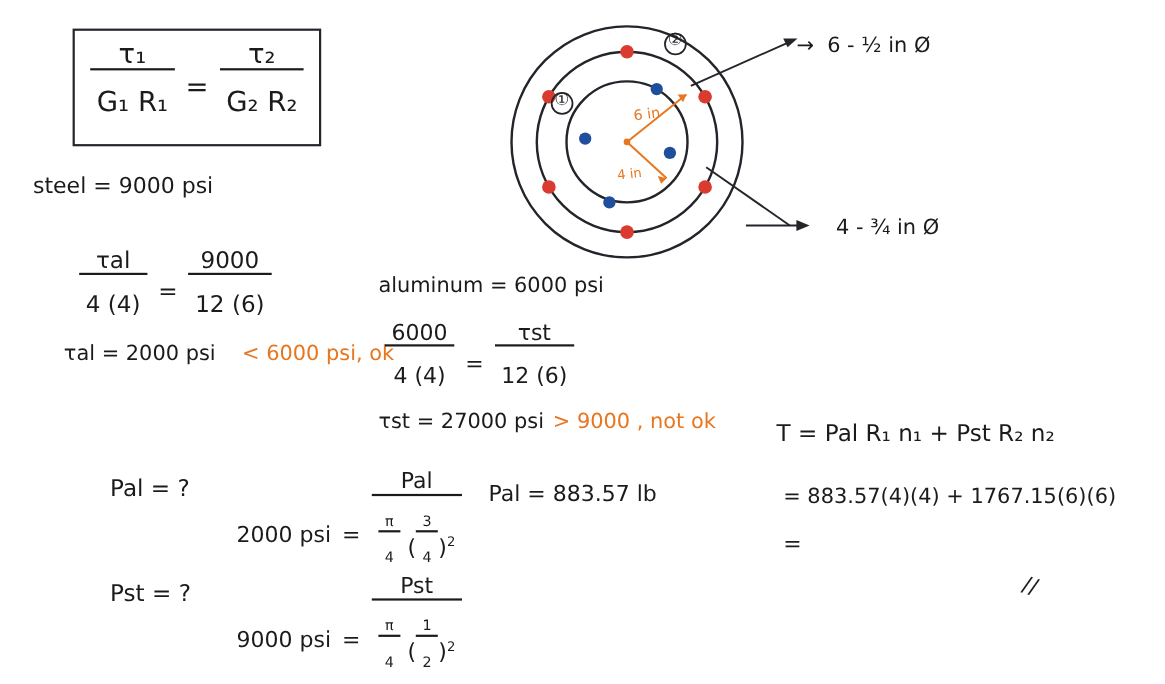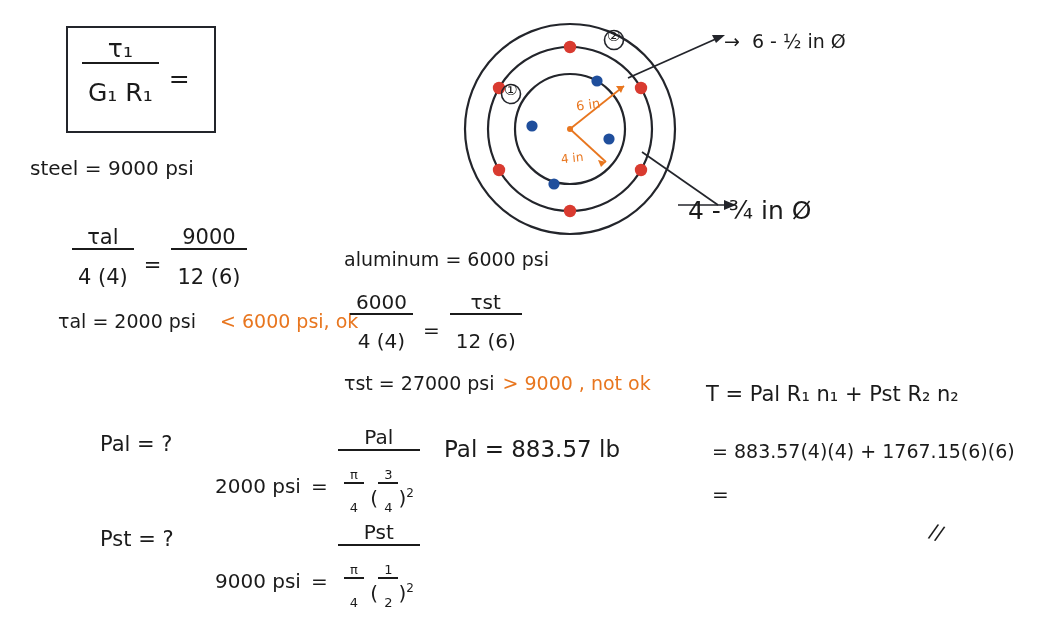--- a/index.html
+++ b/index.html
@@ -26,20 +26,24 @@
 
 <div class="sheet">
 
   <div class="hw boxed" style="left:66px;top:26px;">
     <div class="row" style="font-size:25px;line-height:1.05;">
       <span class="frac">
         <span class="num">τ₁</span>
         <span class="den">G₁ R₁</span>
       </span>
       <span class="eq">=</span>
+      <span class="frac">
+        <span class="num">τ₂</span>
+        <span class="den">G₂ R₂</span>
+      </span>
     </div>
   </div>
 
   <div class="hw" style="left:448px;top:14px;">
     <svg width="250" height="230" viewBox="0 0 250 230">
 
       <circle cx="122" cy="115" r="105" fill="none" stroke="#23252b" stroke-width="2.2"></circle>
       <circle cx="122" cy="115" r="82" fill="none" stroke="#23252b" stroke-width="2.2"></circle>
       <circle cx="122" cy="115" r="55" fill="none" stroke="#23252b" stroke-width="2.2"></circle>
 
@@ -83,21 +87,21 @@
   <svg class="hw" style="left:678px;top:170px;" width="140" height="60">
     <line x1="0" y1="35" x2="50" y2="35" stroke="#23252b" stroke-width="1.7"></line>
     <polygon points="58,35 46,30 46,40" fill="#23252b"></polygon>
   </svg>
 
   <div class="hw" style="left:724px;top:30px;font-size:19px;">
     <span>→</span>
     <span style="margin-left:6px;">6 - ½ in Ø</span>
   </div>
 
-  <div class="hw" style="left:688px;top:196px;font-size:25px;">
+  <div class="hw" style="left:760px;top:196px;font-size:19px;">
     <span>4 - ¾ in Ø</span>
   </div>
 
   <div class="hw" style="left:30px;top:156px;font-size:20px;">steel = 9000 psi</div>
 
   <div class="hw row" style="left:72px;top:226px;font-size:21px;line-height:1.05;">
     <span class="frac">
       <span class="num">τal</span>
       <span class="den">4 (4)</span>
     </span>
@@ -145,21 +149,21 @@
           <span class="den">4</span>
         </span>
         <span>(</span><span class="frac" style="font-size:13px;">
           <span class="num">3</span>
           <span class="den">4</span>
         </span><span>)</span><sup style="font-size:12px;">2</sup>
       </span>
     </span>
   </div>
 
-  <div class="hw" style="left:444px;top:436px;font-size:23px;">Pal = 883.57 lb</div>
+  <div class="hw" style="left:444px;top:436px;font-size:20px;">Pal = 883.57 lb</div>
 
   <div class="hw" style="left:100px;top:527px;font-size:21px;">Pst = ?</div>
 
   <div class="hw row" style="left:215px;top:520px;font-size:20px;">
     <span>9000 psi</span>
     <span class="eq">=</span>
     <span class="frac">
       <span class="num">Pst</span>
       <span class="den">
         <span class="frac" style="font-size:13px;">

